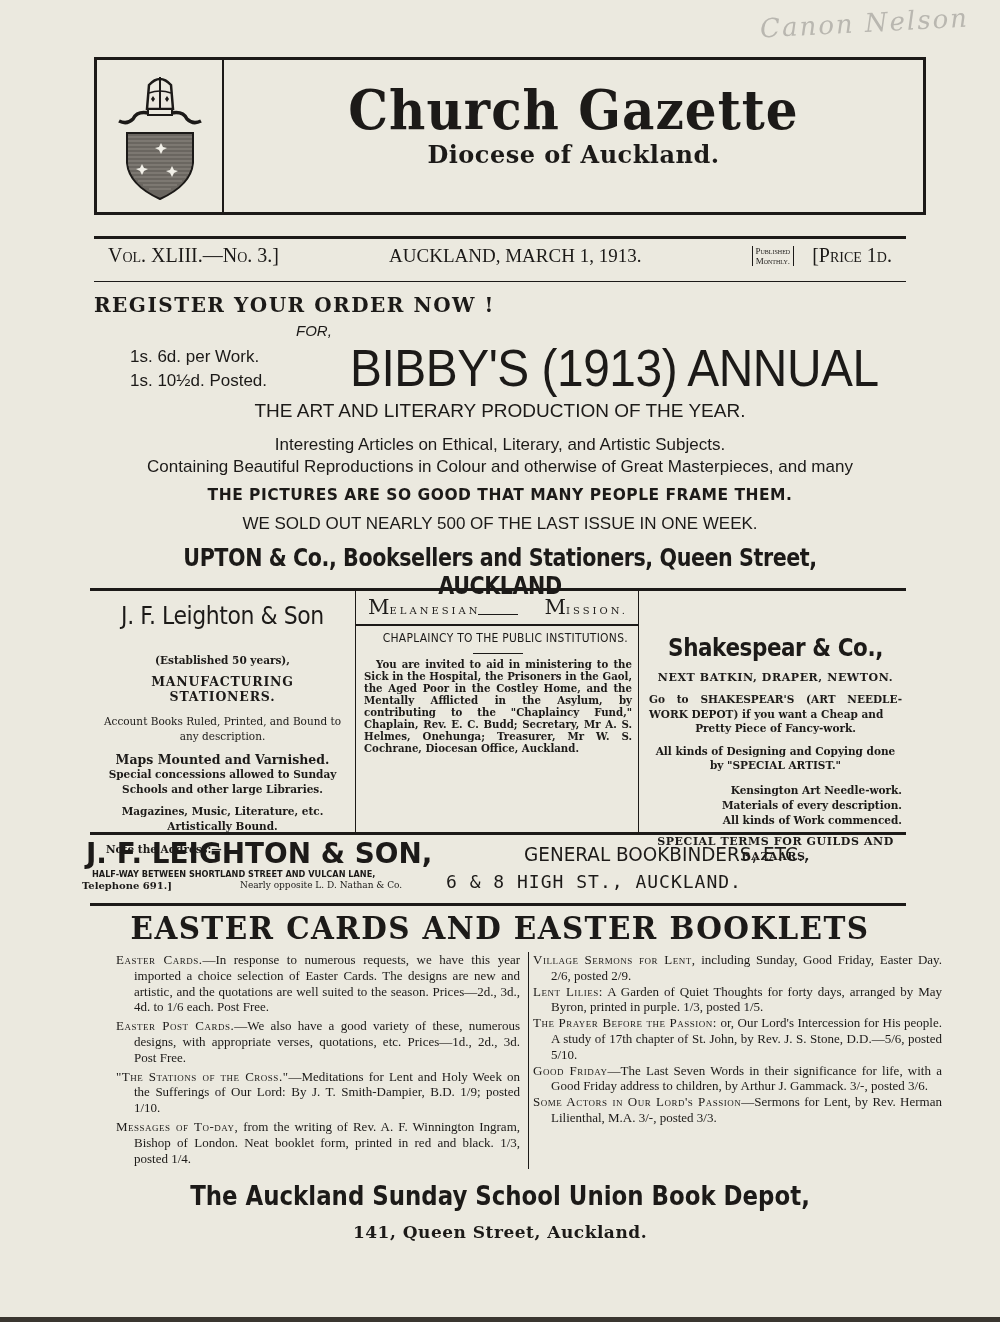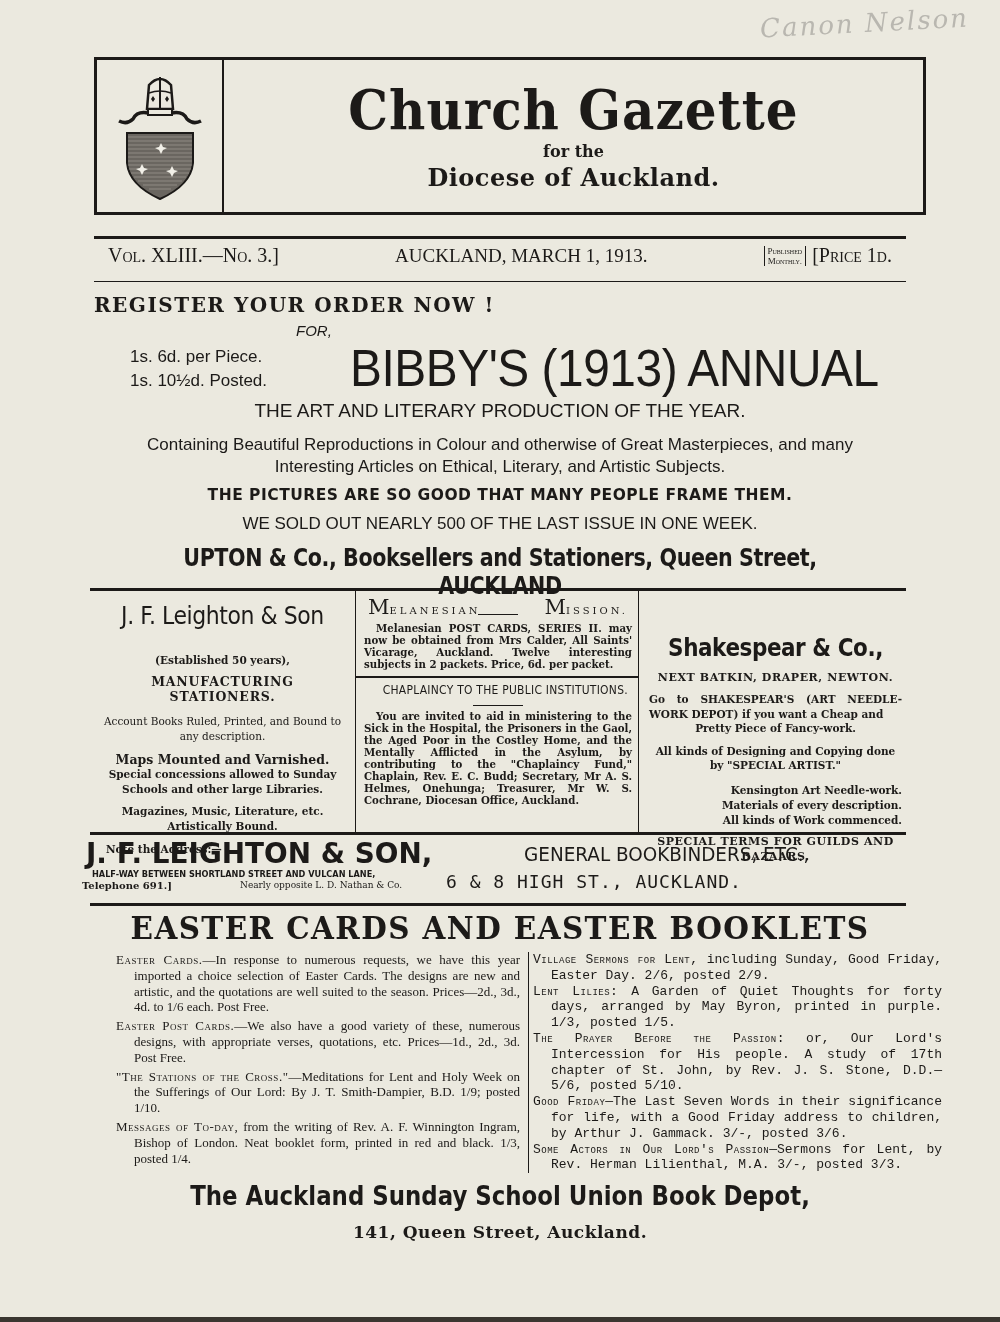--- a/index.html
+++ b/index.html
@@ -17,21 +17,21 @@
   .crest-cell { width:125px; border-right:2px solid #1c1a18; display:flex; align-items:center; justify-content:center; }
   .title-cell { flex:1; text-align:center; }
   .title-main { font-family:"DejaVu Serif", serif; font-weight:bold; font-size:50px; letter-spacing:1px; margin-top:24px; line-height:54px; transform:scaleY(1.08); }
   .title-sub1 { font-family:"DejaVu Serif", serif; font-weight:bold; font-size:16px; margin-top:4px; }
   .title-sub2 { font-family:"DejaVu Serif", serif; font-weight:bold; font-size:24px; margin-top:2px; letter-spacing:0.5px; }
 
   
   .rule { position:absolute; left:94px; width:812px; background:#1c1a18; }
   .dateline { position:absolute; left:94px; top:244px; width:812px; display:flex; justify-content:space-between; align-items:center; font-size:19px; padding:0 14px; box-sizing:border-box; }
   .dateline .vol { font-variant:small-caps; font-size:20px; }
-  .pubmonthly { font-size:9px; line-height:10px; font-variant:small-caps; text-align:center; border-left:1px solid #1c1a18; border-right:1px solid #1c1a18; padding:0 3px; margin-right:6px; }
+  .pubmonthly { font-size:9px; line-height:10px; font-variant:small-caps; text-align:center; border-left:1px solid #1c1a18; border-right:1px solid #1c1a18; padding:0 3px; margin-right:18px; }
   .price { font-variant:small-caps; font-size:20px; display:flex; align-items:center; }
 
   
   .register { position:absolute; left:94px; top:293px; font-family:"DejaVu Serif", serif; font-weight:bold; font-size:20px; letter-spacing:1.5px; }
   .for { position:absolute; left:296px; top:322px; font-family:"Liberation Sans", sans-serif; font-style:italic; font-size:15px; }
   .prices { position:absolute; left:130px; top:345px; font-family:"Liberation Sans", sans-serif; font-size:17px; line-height:24px; }
   .bibby-title { position:absolute; left:350px; top:340px; font-family:"Liberation Sans", sans-serif; font-size:52px; line-height:56px; letter-spacing:-0.5px; transform:scaleX(0.92); transform-origin:left; white-space:nowrap; }
   .center-line { position:absolute; left:80px; width:840px; text-align:center; font-family:"Liberation Sans", sans-serif; }
   .art-literary { top:400px; font-size:19px; }
   .containing { top:434px; font-size:17px; line-height:22px; }
@@ -82,21 +82,21 @@
 
   
   .easter-rule { position:absolute; left:90px; top:903px; width:816px; height:3px; background:#1c1a18; }
   .easter-head { position:absolute; left:80px; top:910px; width:840px; text-align:center; font-family:"DejaVu Serif", serif; font-weight:bold; font-size:31px; letter-spacing:1.5px; white-space:nowrap; transform:scaleX(0.95); }
   .easter-cols { position:absolute; left:84px; top:952px; width:826px; display:flex;margin-left:32px; }
   .e-col { width:413px; box-sizing:border-box; font-family:"Liberation Serif", serif; font-size:13px; line-height:15.8px; text-align:justify; }
   .e-col.left { padding-right:8px; border-right:1px solid #1c1a18; }
   .e-col.right { padding-left:4px; }
   .entry { padding-left:18px; text-indent:-18px; margin-bottom:3px; }
   .entry .lead { font-variant:small-caps; letter-spacing:0.5px; }
-  .e-col.right .entry { margin-bottom:0;font-family:Liberation Mono, monospace; }
+  .e-col.right .entry { margin-bottom:0; }
 
   .depot-name { position:absolute; left:80px; top:1181px; width:840px; text-align:center; font-family:"DejaVu Sans", sans-serif; font-weight:bold; font-size:26px; transform:scaleX(0.88); white-space:nowrap; }
   .depot-addr { position:absolute; left:80px; top:1222px; width:840px; text-align:center; font-family:"DejaVu Serif", serif; font-weight:bold; font-size:17px; letter-spacing:0.5px; }
 </style>
 </head>
 <body>
 
 <div class="signature">Canon Nelson</div>
 
 <div class="masthead">
@@ -131,21 +131,20 @@
 
       <g fill="#f2f0e8">
         <polygon points="46,72 48,76 52,77 48,79 46,83 44,79 40,77 44,76"></polygon>
         <polygon points="27,93 29,97 33,98 29,100 27,104 25,100 21,98 25,97"></polygon>
         <polygon points="57,95 59,99 63,100 59,102 57,106 55,102 51,100 55,99"></polygon>
       </g>
     </svg>
   </div>
   <div class="title-cell">
     <div class="title-main">Church Gazette</div>
-    <div class="title-sub1">for the</div>
     <div class="title-sub2">Diocese of Auckland.</div>
   </div>
 </div>
 
 <div class="rule" style="top:236px;height:3px;"></div>
 <div class="dateline">
   <span class="vol">Vol. XLIII.—No. 3.]</span>
   <span>AUCKLAND, MARCH 1, 1913.</span>
   <span class="price">
     <span class="pubmonthly">
@@ -153,28 +152,28 @@
       <span>Monthly.</span>
     </span>
     <span>[Price 1d.</span>
   </span>
 </div>
 <div class="rule" style="top:281px;height:1px;"></div>
 
 <div class="register">REGISTER YOUR ORDER NOW !</div>
 <div class="for">FOR,</div>
 <div class="prices">
-  <div>1s. 6d. per Piece.</div>
+  <div>1s. 6d. per Work.</div>
   <div>1s. 10½d. Posted.</div>
 </div>
 <div class="bibby-title">BIBBY'S (1913) ANNUAL</div>
 <div class="center-line art-literary">THE ART AND LITERARY PRODUCTION OF THE YEAR.</div>
 <div class="center-line containing">
+  <div>Interesting Articles on Ethical, Literary, and Artistic Subjects.</div>
   <div>Containing Beautiful Reproductions in Colour and otherwise of Great Masterpieces, and many</div>
-  <div>Interesting Articles on Ethical, Literary, and Artistic Subjects.</div>
 </div>
 <div class="center-line pictures">THE PICTURES ARE SO GOOD THAT MANY PEOPLE FRAME THEM.</div>
 <div class="center-line sold-out">WE SOLD OUT NEARLY 500 OF THE LAST ISSUE IN ONE WEEK.</div>
 <div class="center-line upton">UPTON &amp; Co., Booksellers and Stationers, Queen Street, AUCKLAND</div>
 
 <div class="box-row">
   <div class="col col-left">
     <div class="leighton-name">J. F. Leighton &amp; Son</div>
     <div class="est">(Established 50 years),</div>
     <div class="mfg">MANUFACTURING STATIONERS.</div>
@@ -184,21 +183,20 @@
     <p class="mags">Magazines, Music, Literature, etc. Artistically Bound.</p>
     <p class="note">Note the Address:—</p>
   </div>
 
   <div class="col col-mid">
     <div class="mission-head">
       <span><span class="big">M</span><span>ELANESIAN</span></span>
       <span><span class="big">M</span><span>ISSION.</span></span>
     </div>
     <div class="mission-rule"></div>
-    <p class="mission-body">Melanesian POST CARDS, SERIES II. may now be obtained from Mrs Calder, All Saints' Vicarage, Auckland. Twelve interesting subjects in 2 packets. Price, 6d. per packet.</p>
     <div class="chap-rule"></div>
     <div class="chap-head">CHAPLAINCY TO THE PUBLIC INSTITUTIONS.</div>
     <div class="chap-short"></div>
     <p class="chap-body">You are invited to aid in ministering to the Sick in the Hospital, the Prisoners in the Gaol, the Aged Poor in the Costley Home, and the Mentally Afflicted in the Asylum, by contributing to the "Chaplaincy Fund," Chaplain, Rev. E. C. Budd; Secretary, Mr A. S. Helmes, Onehunga; Treasurer, Mr W. S. Cochrane, Diocesan Office, Auckland.</p>
   </div>
 
   <div class="col col-right">
     <div class="shake-name">Shakespear &amp; Co.,</div>
     <p class="next-batkin">NEXT BATKIN, DRAPER, NEWTON.</p>
     <p class="goto">

